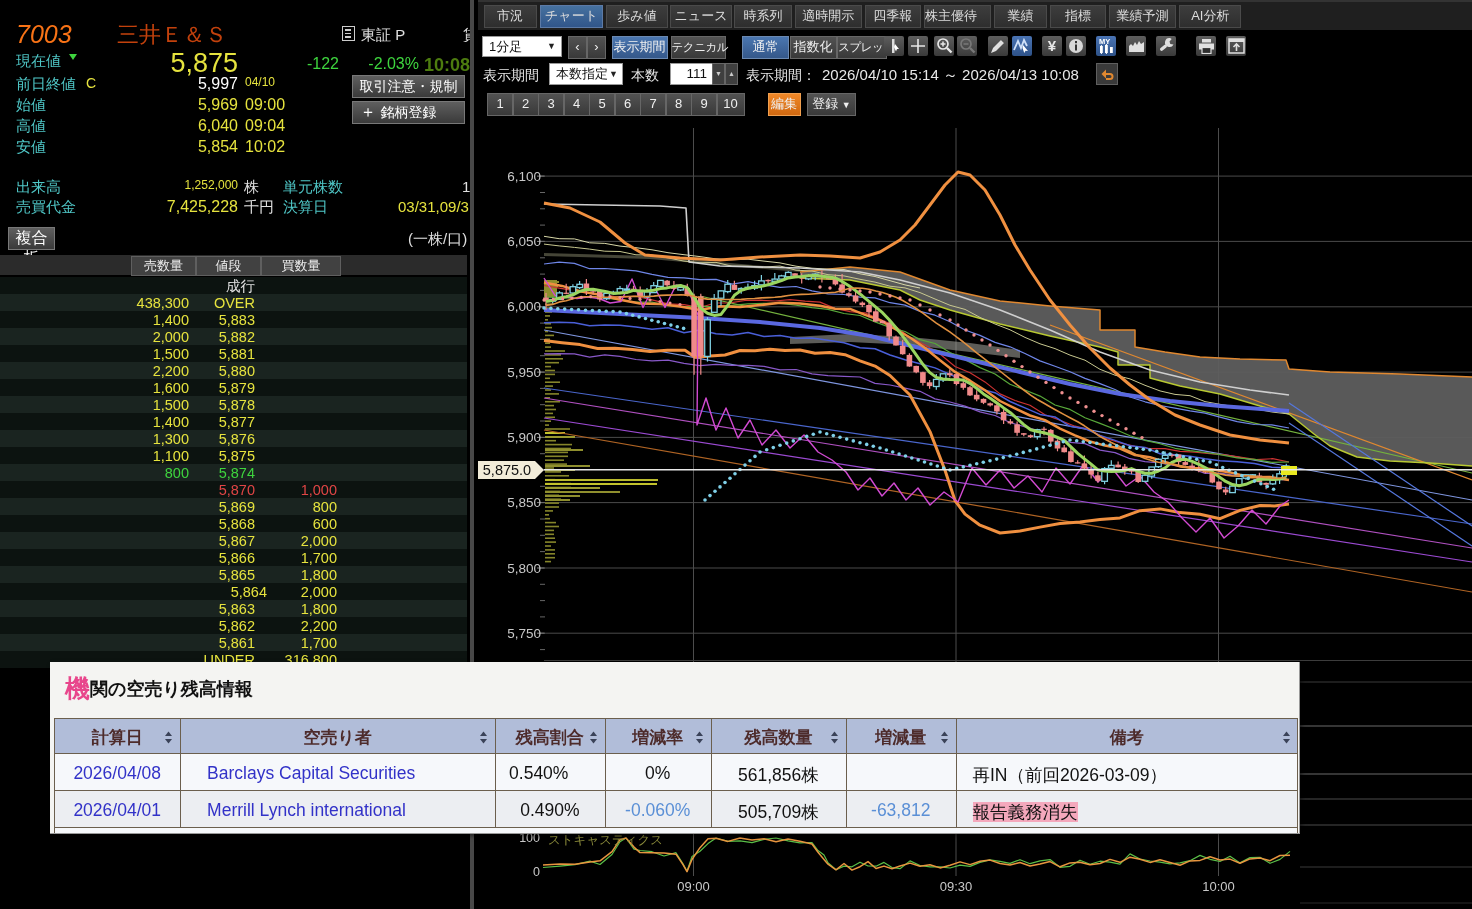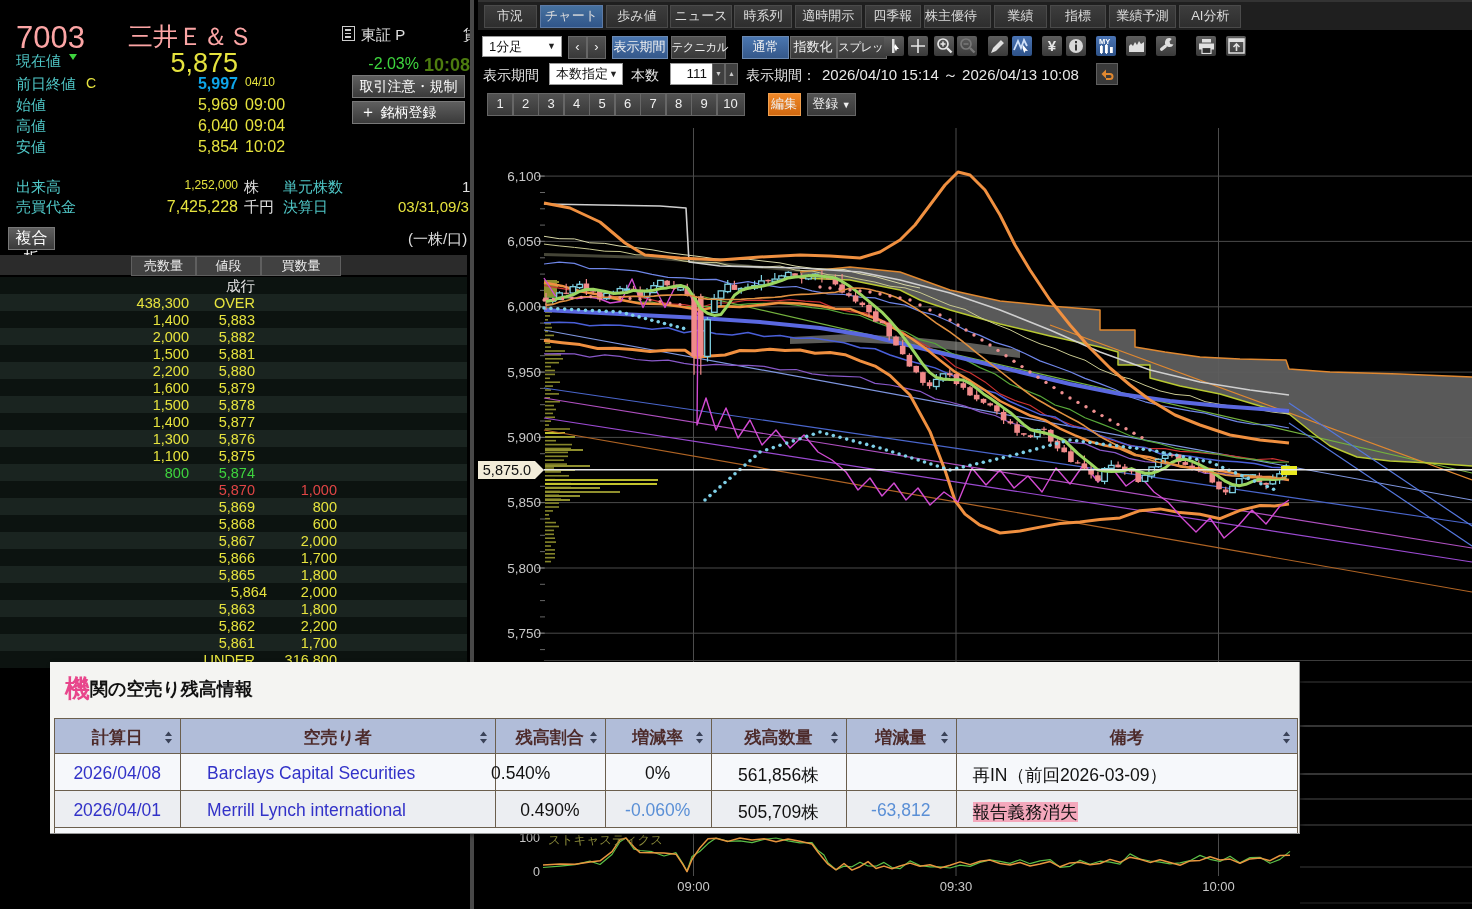--- a/index.html
+++ b/index.html
@@ -1,33 +1,34 @@
 <!DOCTYPE html>
 <html><head><meta charset="utf-8"><style>
 *{margin:0;padding:0;box-sizing:content-box;}
 body{width:1472px;height:909px;background:#000;position:relative;overflow:hidden;font-family:"Liberation Sans",sans-serif;}
 </style></head>
 <body>
 <div style="position:absolute;left:0;top:0;width:467px;height:909px;background:#000;">
-    <div style="position:absolute;top:22px;color:#fca5a5;font-size:31px;font-weight:normal;line-height:1;white-space:nowrap;left:16px;">7003</div>
-    <div style="position:absolute;top:24px;color:#fca5a5;font-size:25px;font-weight:normal;line-height:1;white-space:nowrap;left:117px;margin-left:11px;">三井Ｅ＆Ｓ</div>
+    <div style="position:absolute;top:22px;color:#f97316;font-size:25px;font-weight:normal;line-height:1;white-space:nowrap;left:16px;font-style:italic;">7003</div>
+    <div style="position:absolute;top:24px;color:#c2410c;font-size:22px;font-weight:normal;line-height:1;white-space:nowrap;left:117px;">三井Ｅ＆Ｓ</div>
     <div style="position:absolute;left:342px;top:26px;width:11px;height:13px;border:1.5px solid #ccc;"></div>
     <div style="position:absolute;left:344.5px;top:29px;width:6px;height:1.5px;background:#ccc;"></div>
     <div style="position:absolute;left:344.5px;top:32.5px;width:6px;height:1.5px;background:#ccc;"></div>
     <div style="position:absolute;left:344.5px;top:36px;width:6px;height:1.5px;background:#ccc;"></div>
     <div style="position:absolute;top:27px;color:#e0e0e0;font-size:15px;font-weight:normal;line-height:1;white-space:nowrap;left:361px;">東証 P</div>
     <div style="position:absolute;top:27px;color:#e0e0e0;font-size:15px;font-weight:normal;line-height:1;white-space:nowrap;left:463px;width:7px;overflow:hidden;">貸</div>
     <div style="position:absolute;top:53px;color:#4fc7c7;font-size:15px;font-weight:normal;line-height:1;white-space:nowrap;left:16px;">現在値</div>
     <div style="position:absolute;left:69px;top:54px;width:0;height:0;border-left:4.5px solid transparent;border-right:4.5px solid transparent;border-top:6px solid #3ed43e;"></div>
     <div style="position:absolute;top:50px;color:#e6e33e;font-size:27px;font-weight:normal;line-height:1;white-space:nowrap;left:0;width:238px;text-align:right;">5,875</div>
+    <div style="position:absolute;top:56px;color:#3ed43e;font-size:16px;font-weight:normal;line-height:1;white-space:nowrap;left:0;width:339px;text-align:right;">-122</div>
     <div style="position:absolute;top:56px;color:#3ed43e;font-size:16px;font-weight:normal;line-height:1;white-space:nowrap;left:0;width:419px;text-align:right;">-2.03%</div>
     <div style="position:absolute;top:56px;color:#4d7c0f;font-size:18px;font-weight:bold;line-height:1;white-space:nowrap;left:0;width:470px;text-align:right;">10:08</div>
     <div style="position:absolute;top:76px;color:#4fc7c7;font-size:15px;font-weight:normal;line-height:1;white-space:nowrap;left:16px;">前日終値</div>
     <div style="position:absolute;top:76px;color:#e6e33e;font-size:14px;font-weight:normal;line-height:1;white-space:nowrap;left:86px;">C</div>
-    <div style="position:absolute;top:76px;color:#0ea5e9;font-size:16px;font-weight:bold;line-height:1;white-space:nowrap;left:0;width:238px;text-align:right;">5,997</div>
+    <div style="position:absolute;top:76px;color:#ffffff;font-size:16px;font-weight:normal;line-height:1;white-space:nowrap;left:0;width:238px;text-align:right;">5,997</div>
     <div style="position:absolute;top:76px;color:#e6e33e;font-size:12px;font-weight:normal;line-height:1;white-space:nowrap;left:245px;">04/10</div>
     <div style="position:absolute;top:97px;color:#4fc7c7;font-size:15px;font-weight:normal;line-height:1;white-space:nowrap;left:16px;">始値</div>
     <div style="position:absolute;top:97px;color:#e6e33e;font-size:16px;font-weight:normal;line-height:1;white-space:nowrap;left:0;width:238px;text-align:right;">5,969</div>
     <div style="position:absolute;top:97px;color:#e6e33e;font-size:16px;font-weight:normal;line-height:1;white-space:nowrap;left:245px;">09:00</div>
     <div style="position:absolute;top:118px;color:#4fc7c7;font-size:15px;font-weight:normal;line-height:1;white-space:nowrap;left:16px;">高値</div>
     <div style="position:absolute;top:118px;color:#e6e33e;font-size:16px;font-weight:normal;line-height:1;white-space:nowrap;left:0;width:238px;text-align:right;">6,040</div>
     <div style="position:absolute;top:118px;color:#e6e33e;font-size:16px;font-weight:normal;line-height:1;white-space:nowrap;left:245px;">09:04</div>
     <div style="position:absolute;top:139px;color:#4fc7c7;font-size:15px;font-weight:normal;line-height:1;white-space:nowrap;left:16px;">安値</div>
     <div style="position:absolute;top:139px;color:#e6e33e;font-size:16px;font-weight:normal;line-height:1;white-space:nowrap;left:0;width:238px;text-align:right;">5,854</div>
     <div style="position:absolute;top:139px;color:#e6e33e;font-size:16px;font-weight:normal;line-height:1;white-space:nowrap;left:245px;">10:02</div>
@@ -864,21 +865,21 @@
 <div style="position:absolute;left:1281.9px;top:727.6px;"><svg width="9" height="13" viewBox="0 0 9 13" style="vertical-align:-2px;">
       <path d="M4.5,0.5 L8,5 H1 z" fill="#3a4258"></path>
       <path d="M4.5,12.5 L8,8 H1 z" fill="#3a4258"></path>
     </svg></div>
 <div style="position:absolute;left:54.3px;top:754px;width:1243.6px;height:37px;background:#f6f8fb;border:1px solid #6b5f4e;border-top:none;box-sizing:border-box;"></div>
 <div style="position:absolute;left:54.3px;top:754px;width:125.8px;height:37px;border-left:1px solid #6b5f4e;box-sizing:border-box;"></div>
 <div style="position:absolute;left:54.3px;top:762.5px;width:125.8px;text-align:center;color:#3232c8;font-size:17.5px;">2026/04/08</div>
 <div style="position:absolute;left:180.1px;top:754px;width:315.0px;height:37px;border-left:1px solid #6b5f4e;box-sizing:border-box;"></div>
 <div style="position:absolute;left:207.1px;top:762.5px;color:#3232c8;font-size:17.5px;white-space:nowrap;">Barclays Capital Securities</div>
 <div style="position:absolute;left:495.1px;top:754px;width:109.5px;height:37px;border-left:1px solid #6b5f4e;box-sizing:border-box;"></div>
-<div style="position:absolute;left:466px;top:762.5px;width:109.5px;text-align:center;color:#111;font-size:17.5px;">0.540%</div>
+<div style="position:absolute;left:484px;top:762.5px;width:109.5px;text-align:center;color:#111;font-size:17.5px;">0.540%</div>
 <div style="position:absolute;left:604.6px;top:754px;width:106.19999999999993px;height:37px;border-left:1px solid #6b5f4e;box-sizing:border-box;"></div>
 <div style="position:absolute;left:604.6px;top:762.5px;width:106.19999999999993px;text-align:center;color:#111;font-size:17.5px;">0%</div>
 <div style="position:absolute;left:710.8px;top:754px;width:135.20000000000005px;height:37px;border-left:1px solid #6b5f4e;box-sizing:border-box;"></div>
 <div style="position:absolute;left:710.8px;top:762.5px;width:135.20000000000005px;text-align:center;color:#111;font-size:17.5px;">561,856株</div>
 <div style="position:absolute;left:846px;top:754px;width:109.5px;height:37px;border-left:1px solid #6b5f4e;box-sizing:border-box;"></div>
 <div style="position:absolute;left:955.5px;top:754px;width:342.4000000000001px;height:37px;border-left:1px solid #6b5f4e;box-sizing:border-box;"></div>
 <div style="position:absolute;left:972.5px;top:762.5px;color:#111;font-size:17.5px;white-space:nowrap;">再IN（前回2026-03-09）</div>
 <div style="position:absolute;left:54.3px;top:791px;width:1243.6px;height:37px;background:#eceef2;border:1px solid #6b5f4e;border-top:none;box-sizing:border-box;"></div>
 <div style="position:absolute;left:54.3px;top:791px;width:125.8px;height:37px;border-left:1px solid #6b5f4e;box-sizing:border-box;"></div>
 <div style="position:absolute;left:54.3px;top:799.5px;width:125.8px;text-align:center;color:#3232c8;font-size:17.5px;">2026/04/01</div>

